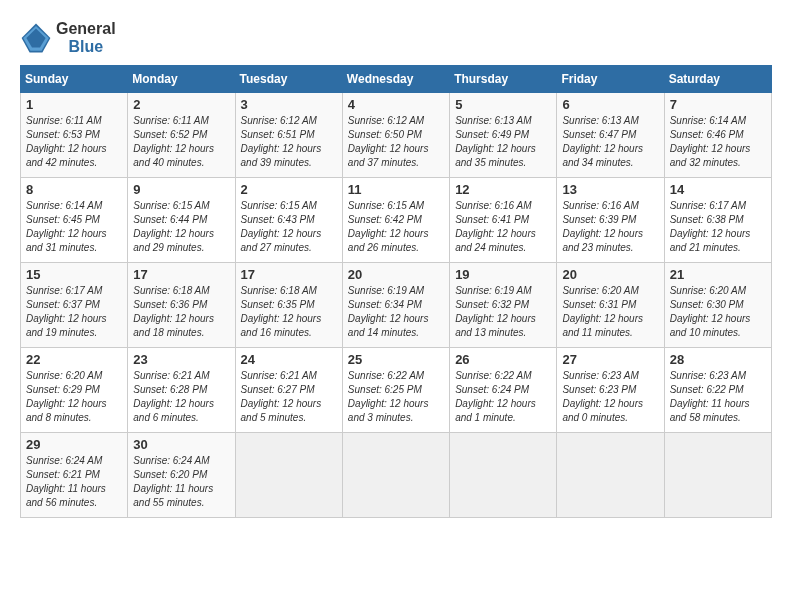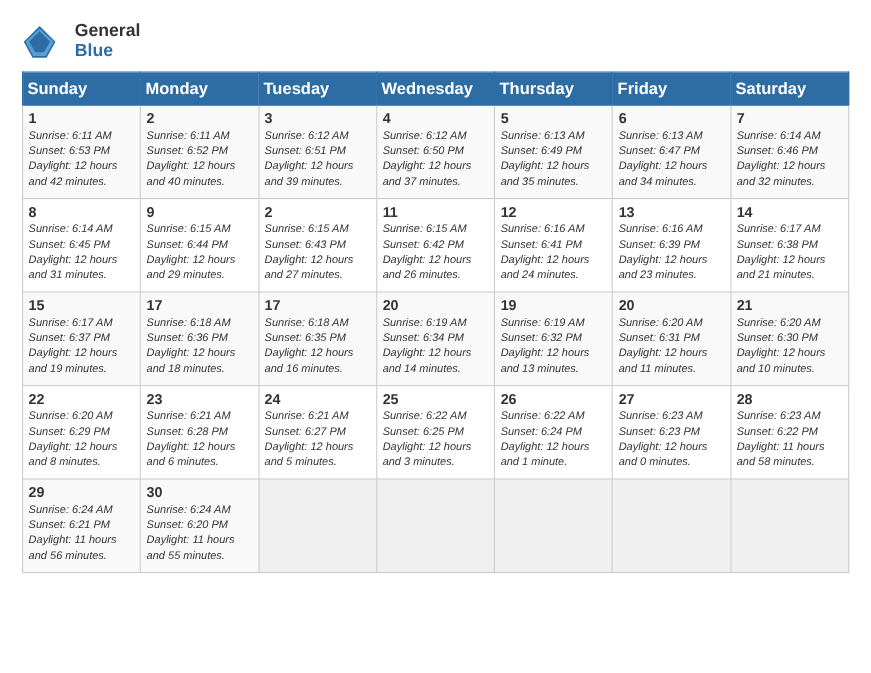--- a/index.html
+++ b/index.html
@@ -12,21 +12,21 @@
     }
     .header {
       display: flex;
       justify-content: space-between;
       align-items: flex-start;
       margin-bottom: 10px;
     }
     .logo {
       display: flex;
       align-items: center;
-      gap: 16px;
+      gap: 4px;
     }
     .logo-icon {
       width: 32px;
       height: 32px;
     }
     .title-block {
       text-align: right;
     }
     .month-title {
       font-size: 36px;
@@ -38,21 +38,21 @@
       color: #555;
     }
     table {
       width: 100%;
       border-collapse: collapse;
       table-layout: fixed;
     }
     thead th {
       background: #2e6da4;
       color: #fff;
-      font-size: 15px;
+      font-size: 12px;
       font-weight: bold;
       padding: 6px 4px;
       text-align: left;
       border: 1px solid #2e6da4;
     }
     tbody td {
       border: 1px solid #ccc;
       vertical-align: top;
       padding: 4px 5px;
       font-size: 10.5px;
@@ -87,21 +87,21 @@
   <div class="logo">
     <svg class="logo-icon" viewBox="0 0 40 40">
       <polygon points="20,2 38,20 28,38 12,38 2,20" fill="#2e6da4"></polygon>
       <polygon points="20,5 36,20 27,36 13,36 4,20" fill="#5a9fd4"></polygon>
       <polygon points="20,8 32,20 25,32 15,32 8,20" fill="#2e6da4"></polygon>
     </svg>
     <div>
       <div style="font-size:16px;font-weight:bold;color:#333;line-height:1.1;">
         <span style="color:#333;">General</span>
       </div>
-      <div style="font-size:16px;font-weight:bold;color:#2e6da4;line-height:1.1;">Blue</div>
+      <div style="font-size:16px;font-weight:bold;color:#2e6da4;line-height:1.1;text-align:center;">Blue</div>
     </div>
   </div>
   <div class="title-block">
     <div class="month-title"></div>
     <div class="location"></div>
   </div>
 </div>
 
 <table>
   <thead>

